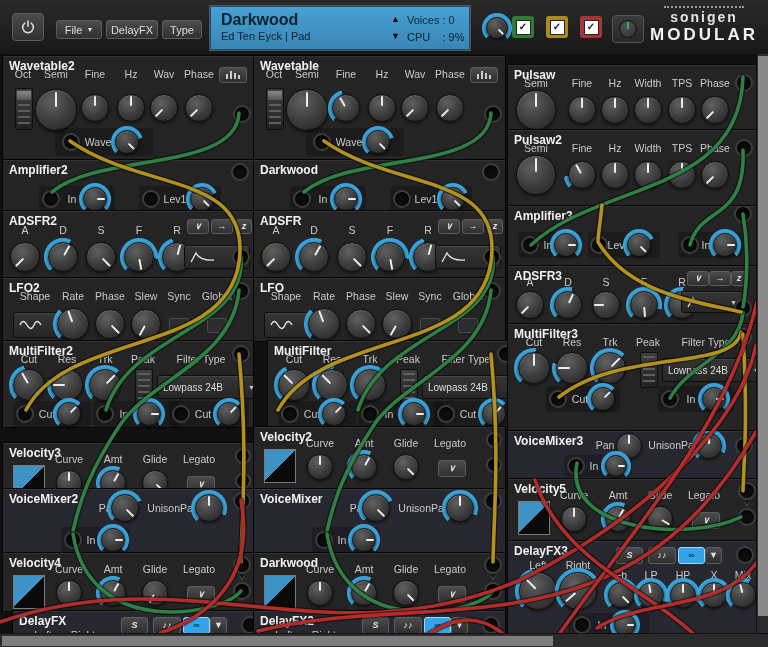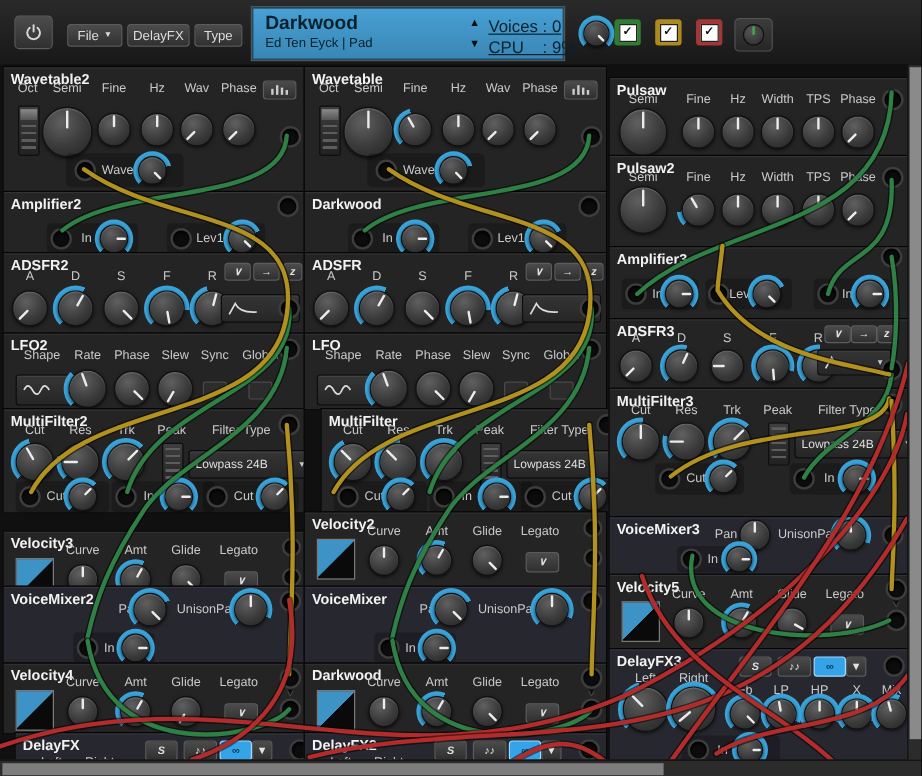--- a/index.html
+++ b/index.html
@@ -11,21 +11,21 @@
   .tbtn{position:absolute;display:flex;align-items:center;justify-content:center;gap:4px;
         background:linear-gradient(#4c4c4c,#303030);border:1px solid #5c5c5c;border-radius:3px;
         color:#ddd;font-size:11px;cursor:default;}
   .pwr{border-radius:4px;}
   .display{position:absolute;left:210px;top:6px;width:258px;height:42px;
            background:linear-gradient(#47a0d4,#3a86b4);border:1px solid #19506f;
            box-shadow:0 0 0 1px #555;color:#07222e;}
   .pname{position:absolute;left:10px;top:4px;font-size:16px;font-weight:bold;}
   .pinfo{position:absolute;left:10px;top:23px;font-size:11px;}
   .parrow{position:absolute;left:180px;font-size:9px;color:#0a0a0a;line-height:9px;}
-  .pstat{position:absolute;left:196px;font-size:14px;text-decoration:underline;}
+  .pstat{position:absolute;left:196px;font-size:11px;}
   .cchk{position:absolute;width:22px;height:22px;border-radius:3px;display:flex;align-items:center;justify-content:center;}
   .cbox{width:13px;height:13px;background:#fff;border:1px solid #222;color:#111;font-size:10px;font-weight:bold;
         display:flex;align-items:center;justify-content:center;line-height:1;}
   .toggle{position:absolute;left:612px;top:15px;width:30px;height:26px;border-radius:4px;
           background:linear-gradient(#3c3c3c,#262626);border:1px solid #555;display:flex;align-items:center;justify-content:center;}
   .tknob{width:16px;height:16px;border-radius:50%;background:radial-gradient(circle at 38% 30%,#555,#2b2b2b);position:relative;border:1px solid #111;}
   .tknob:after{content:"";position:absolute;left:50%;top:1px;width:2px;height:7px;margin-left:-1px;background:#3fae4a;}
   .logo{position:absolute;right:10px;top:6px;text-align:center;color:#e4e4e4;}
   .logo .l1{display:inline-block;font-size:14px;font-weight:bold;letter-spacing:2px;
             border-top:2px dotted #999;padding:1px 6px 0 6px;}
@@ -117,20 +117,24 @@
       <span class="cbox">✓</span>
       </div>
     <div class="cchk" id="chk-red" style="left: 580px; top: 16px; background: rgb(163, 54, 54);">
       <span class="cbox">✓</span>
       </div>
 
     <div class="toggle">
       <div class="tknob"></div>
     </div>
 
+    <div class="logo">
+      <div><span class="l1">sonigen</span></div>
+      <div class="l2">MODULAR</div>
+    </div>
   </div>
 
   <div class="canvas" id="canvas">
       <div class="module" style="left: 2px; top: 1px; width: 250px; height: 104px;">
         <span class="mtitle">Wavetable2</span>
         <span class="lbl" style="left: 20px; top: 12px;">Oct</span>
         <span class="lbl" style="left: 53px; top: 12px;">Semi</span>
         <div class="knobw" style="left: 28px; top: 29px; width: 50px; height: 50px;">
           <div class="knob"></div>
           <div class="krot" style="transform: rotate(0deg);">

